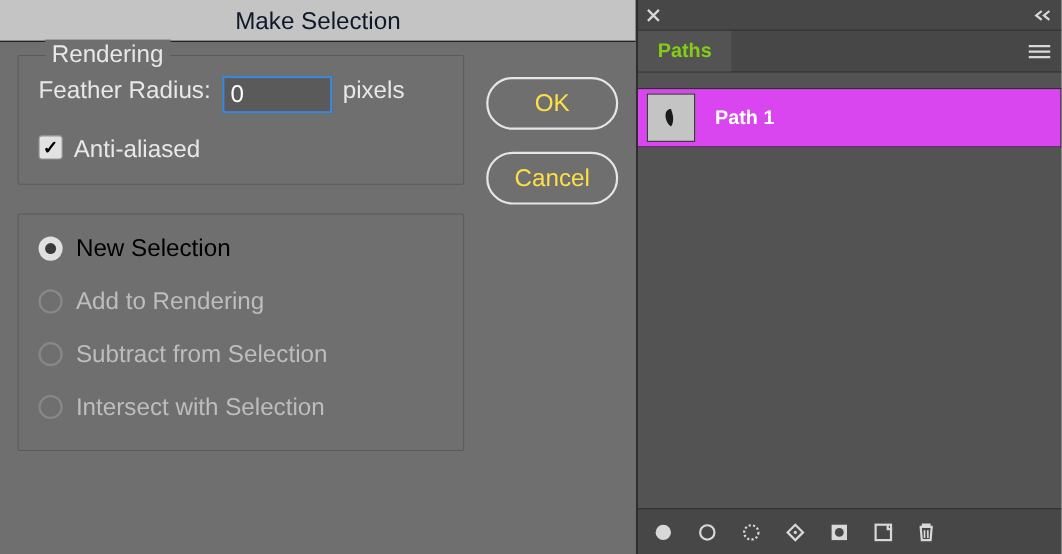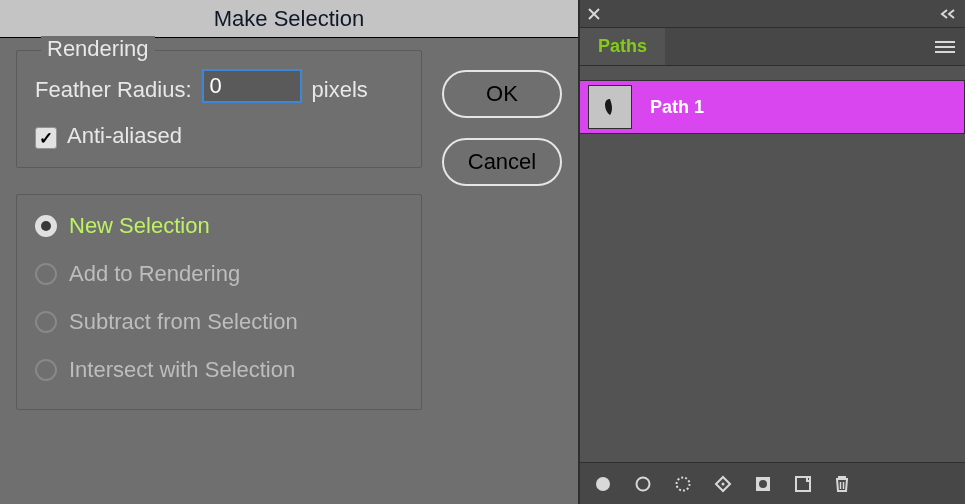--- a/index.html
+++ b/index.html
@@ -61,21 +61,21 @@
       position: absolute;
       top: -15px;
       left: 24px;
       background: #6f6f6f;
       padding: 0 6px;
       font-size: 22px;
       color: #e8e8e8;
     }
     .row {
       display: flex;
-      align-items: flex-end;
+      align-items: flex-start;
       gap: 10px;
       font-size: 22px;
       color: #e8e8e8;
     }
     .row + .row { margin-top: 20px; }
     .num-input {
       width: 100px;
       height: 34px;
       background: #5a5a5a;
       border: 2px solid #3e86d6;
@@ -118,31 +118,31 @@
       height: 10px;
       background: #3a3a3a;
       border-radius: 50%;
     }
     .radio.disabled { border-color: #888; cursor: default; }
     .radio-row {
       display: flex;
       align-items: center;
       gap: 12px;
       font-size: 22px;
-      color: #bef264;
+      color: #000000;
       margin-bottom: 22px;
     }
     .radio-row.disabled { color: #bdbdbd; }
     fieldset.operation { padding-bottom: 4px; }
     .btn {
       height: 48px;
       border: 2px solid #e6e6e6;
       border-radius: 26px;
       background: transparent;
-      color: #000000;
+      color: #fde047;
       font-size: 22px;
       cursor: pointer;
       display: flex;
       align-items: center;
       justify-content: center;
     }
     
     .panel {
       flex: 1;
       height: 504px;

